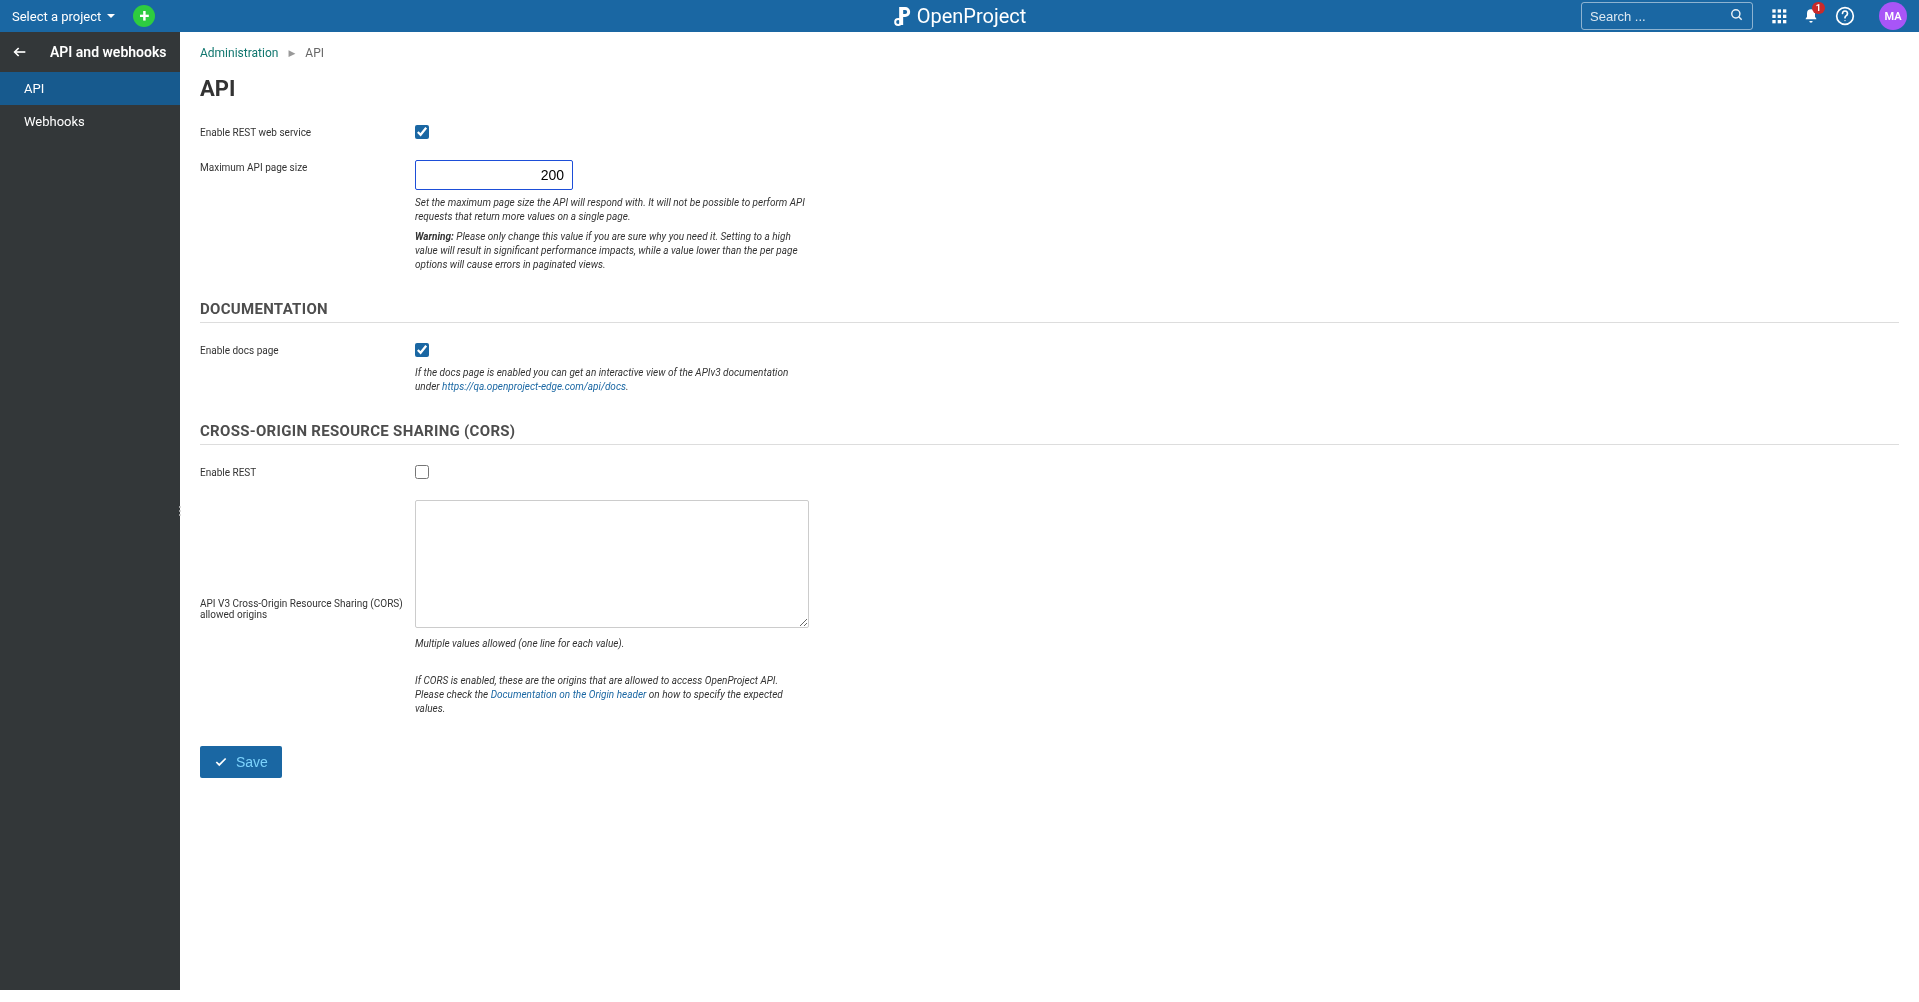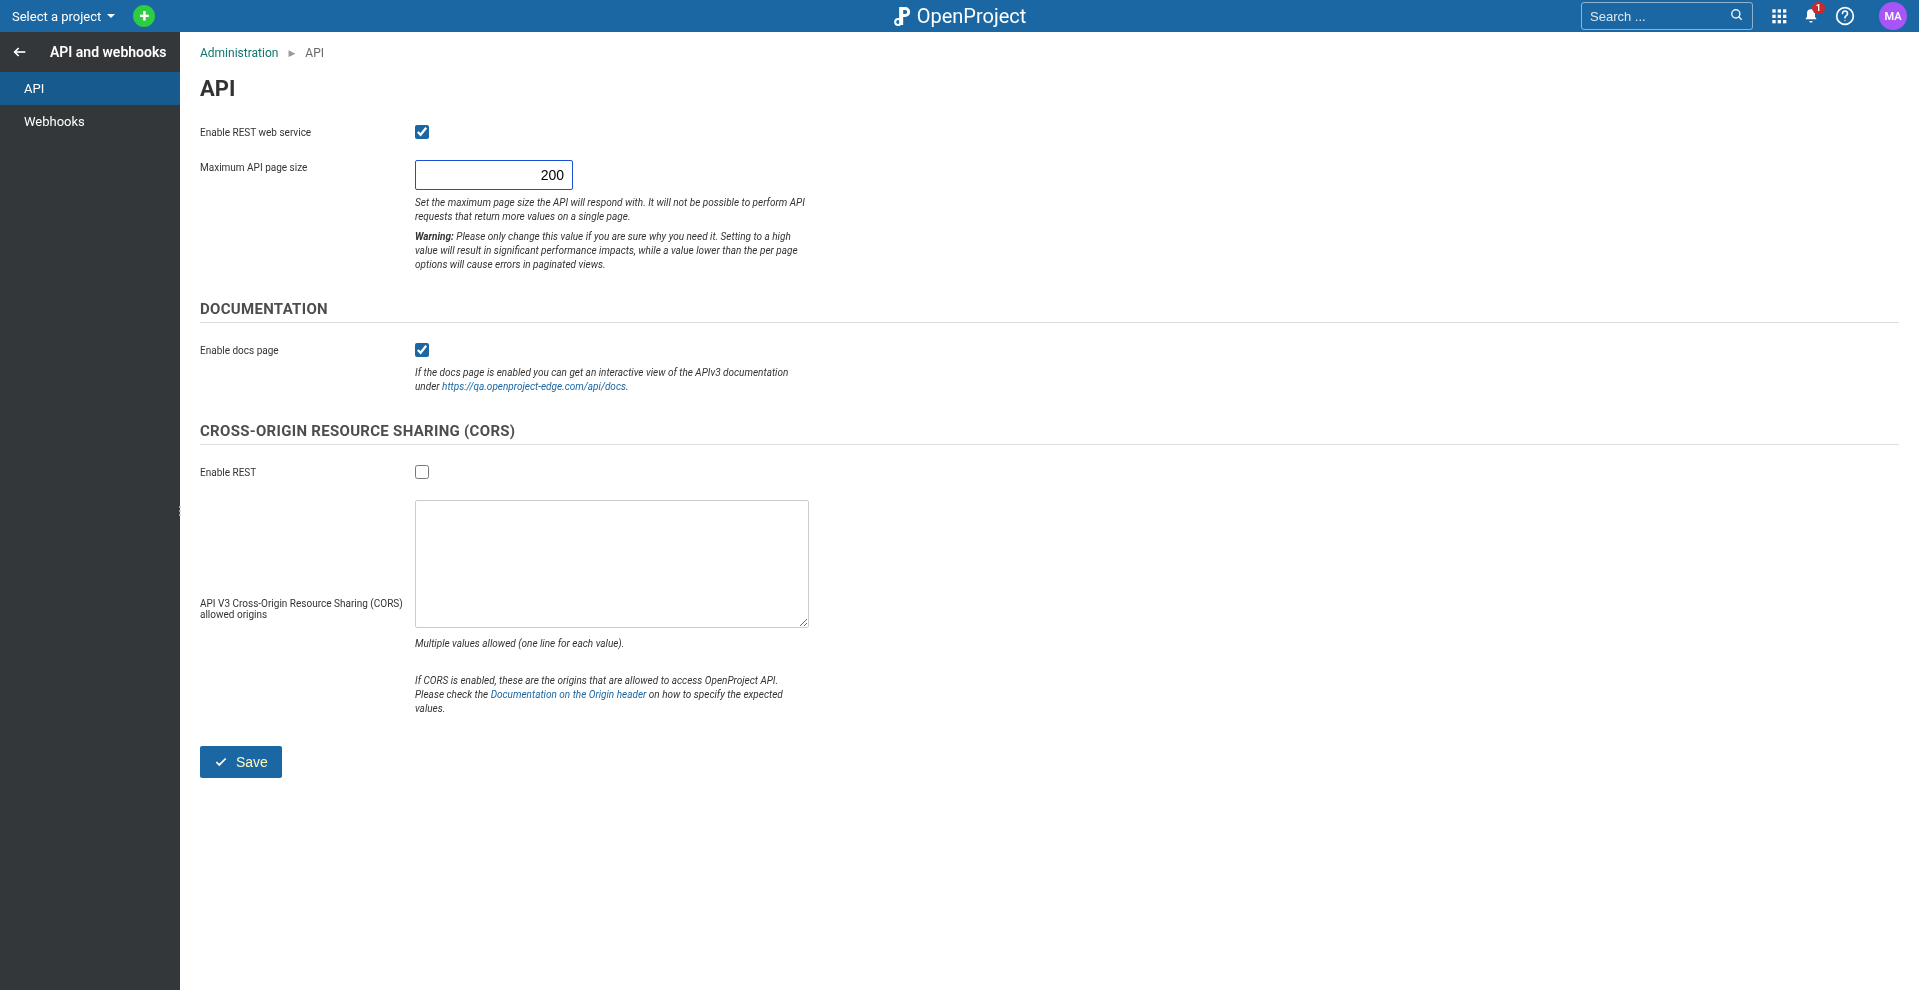--- a/index.html
+++ b/index.html
@@ -47,21 +47,21 @@
 .form-row input[type="checkbox"] { width: 14px; height: 14px; accent-color: #1a67a3; cursor: pointer; }
 .form-row input[type="text"] { width: 158px; height: 30px; border: 1px solid #1d4ed8; border-radius: 2px; padding: 0 8px; text-align: right; font-size: 14px; }
 textarea { width: 394px; height: 128px; border: 1px solid #ccc; border-radius: 2px; padding: 6px; font-family: inherit; font-size: 13px; resize: both; }
 .help-text { font-size: 10px; font-style: italic; color: #333; margin-top: 6px; line-height: 1.4; max-width: 390px; }
 .help-text a { color: #1a67a3; text-decoration: none; }
 .help-text .warning-label { font-weight: bold; }
 
 .section-header { font-size: 15px; font-weight: 700; text-transform: uppercase; color: #4d4d4d; margin: 28px 0 4px; letter-spacing: 0.3px; }
 .section-rule { border: none; border-top: 1px solid #ddd; margin-bottom: 20px; }
 
-.save-btn { background: #1a67a3; color: #fef9c3; border: none; padding: 8px 14px; font-size: 14px; border-radius: 2px; cursor: pointer; display: inline-flex; align-items: center; gap: 8px; margin-top: 12px; }
+.save-btn { background: #1a67a3; color: #7dd3fc; border: none; padding: 8px 14px; font-size: 14px; border-radius: 2px; cursor: pointer; display: inline-flex; align-items: center; gap: 8px; margin-top: 12px; }
 
 .chevron-down { width: 0; height: 0; border-left: 4px solid transparent; border-right: 4px solid transparent; border-top: 4px solid #fff; display: inline-block; }
 </style>
 </head>
 <body>
 
 <div class="top-header">
   <div class="project-select">
     <span>Select a project</span>
     <span class="chevron-down"></span>

